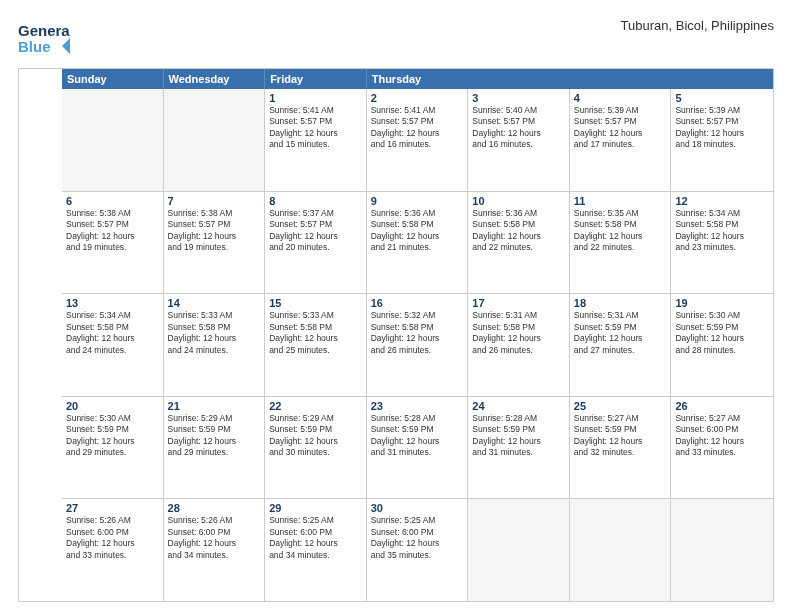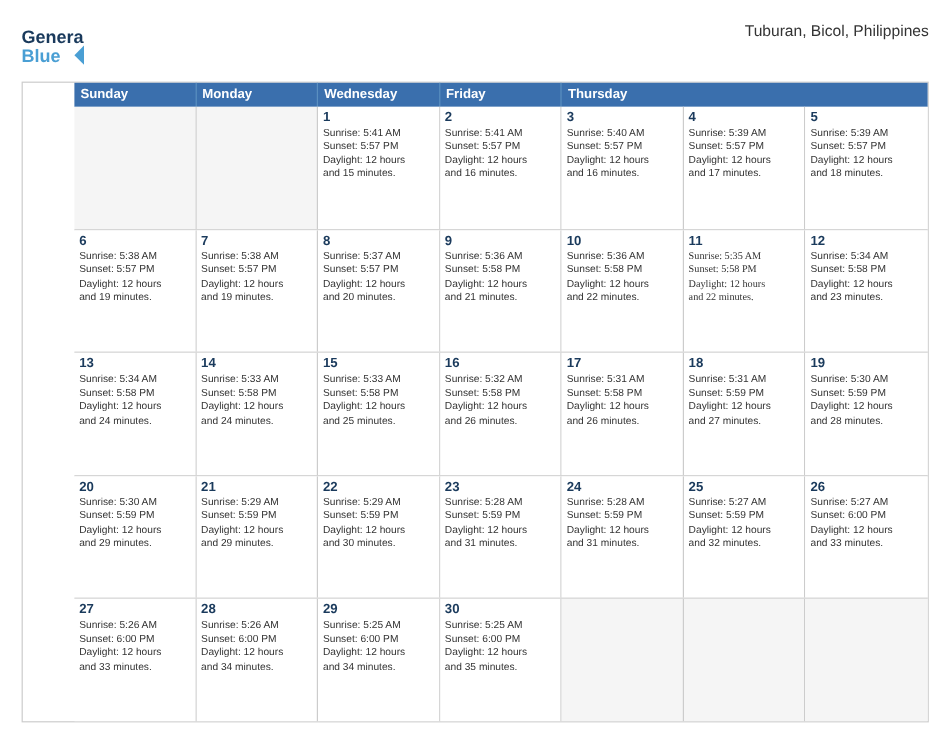--- a/index.html
+++ b/index.html
@@ -114,21 +114,20 @@
       </div>
     </div>
     <div class="title-block">
       <div class="subtitle">Tuburan, Bicol, Philippines</div>
     </div>
   </div>
 
   <div class="calendar">
     <div class="cal-header">
     <div class="cal-header-cell">Sunday</div>
-        <div class="cal-header-cell">Monday</div>
         <div class="cal-header-cell">Wednesday</div>
         <div class="cal-header-cell">Friday</div>
         <div class="cal-header-cell">Thursday</div>
       </div>
     <div class="cal-body">
     <div class="cal-row">
           <div class="cal-cell empty"></div>
           <div class="cal-cell empty"></div>
           <div class="cal-cell">
             <div class="day-num">1</div>
@@ -197,21 +196,21 @@
           </div>
           <div class="cal-cell">
             <div class="day-num">10</div>
             <div class="day-info" style="white-space: pre-line;">Sunrise: 5:36 AM
 Sunset: 5:58 PM
 Daylight: 12 hours
 and 22 minutes.</div>
           </div>
           <div class="cal-cell">
             <div class="day-num">11</div>
-            <div class="day-info" style="white-space: pre-line; font-family: Liberation Serif, serif;">Sunrise: 5:35 AM
+            <div class="day-info" style="white-space: pre-line;">Sunrise: 5:35 AM
 Sunset: 5:58 PM
 Daylight: 12 hours
 and 22 minutes.</div>
           </div>
           <div class="cal-cell">
             <div class="day-num">12</div>
             <div class="day-info" style="white-space: pre-line;">Sunrise: 5:34 AM
 Sunset: 5:58 PM
 Daylight: 12 hours
 and 23 minutes.</div>

